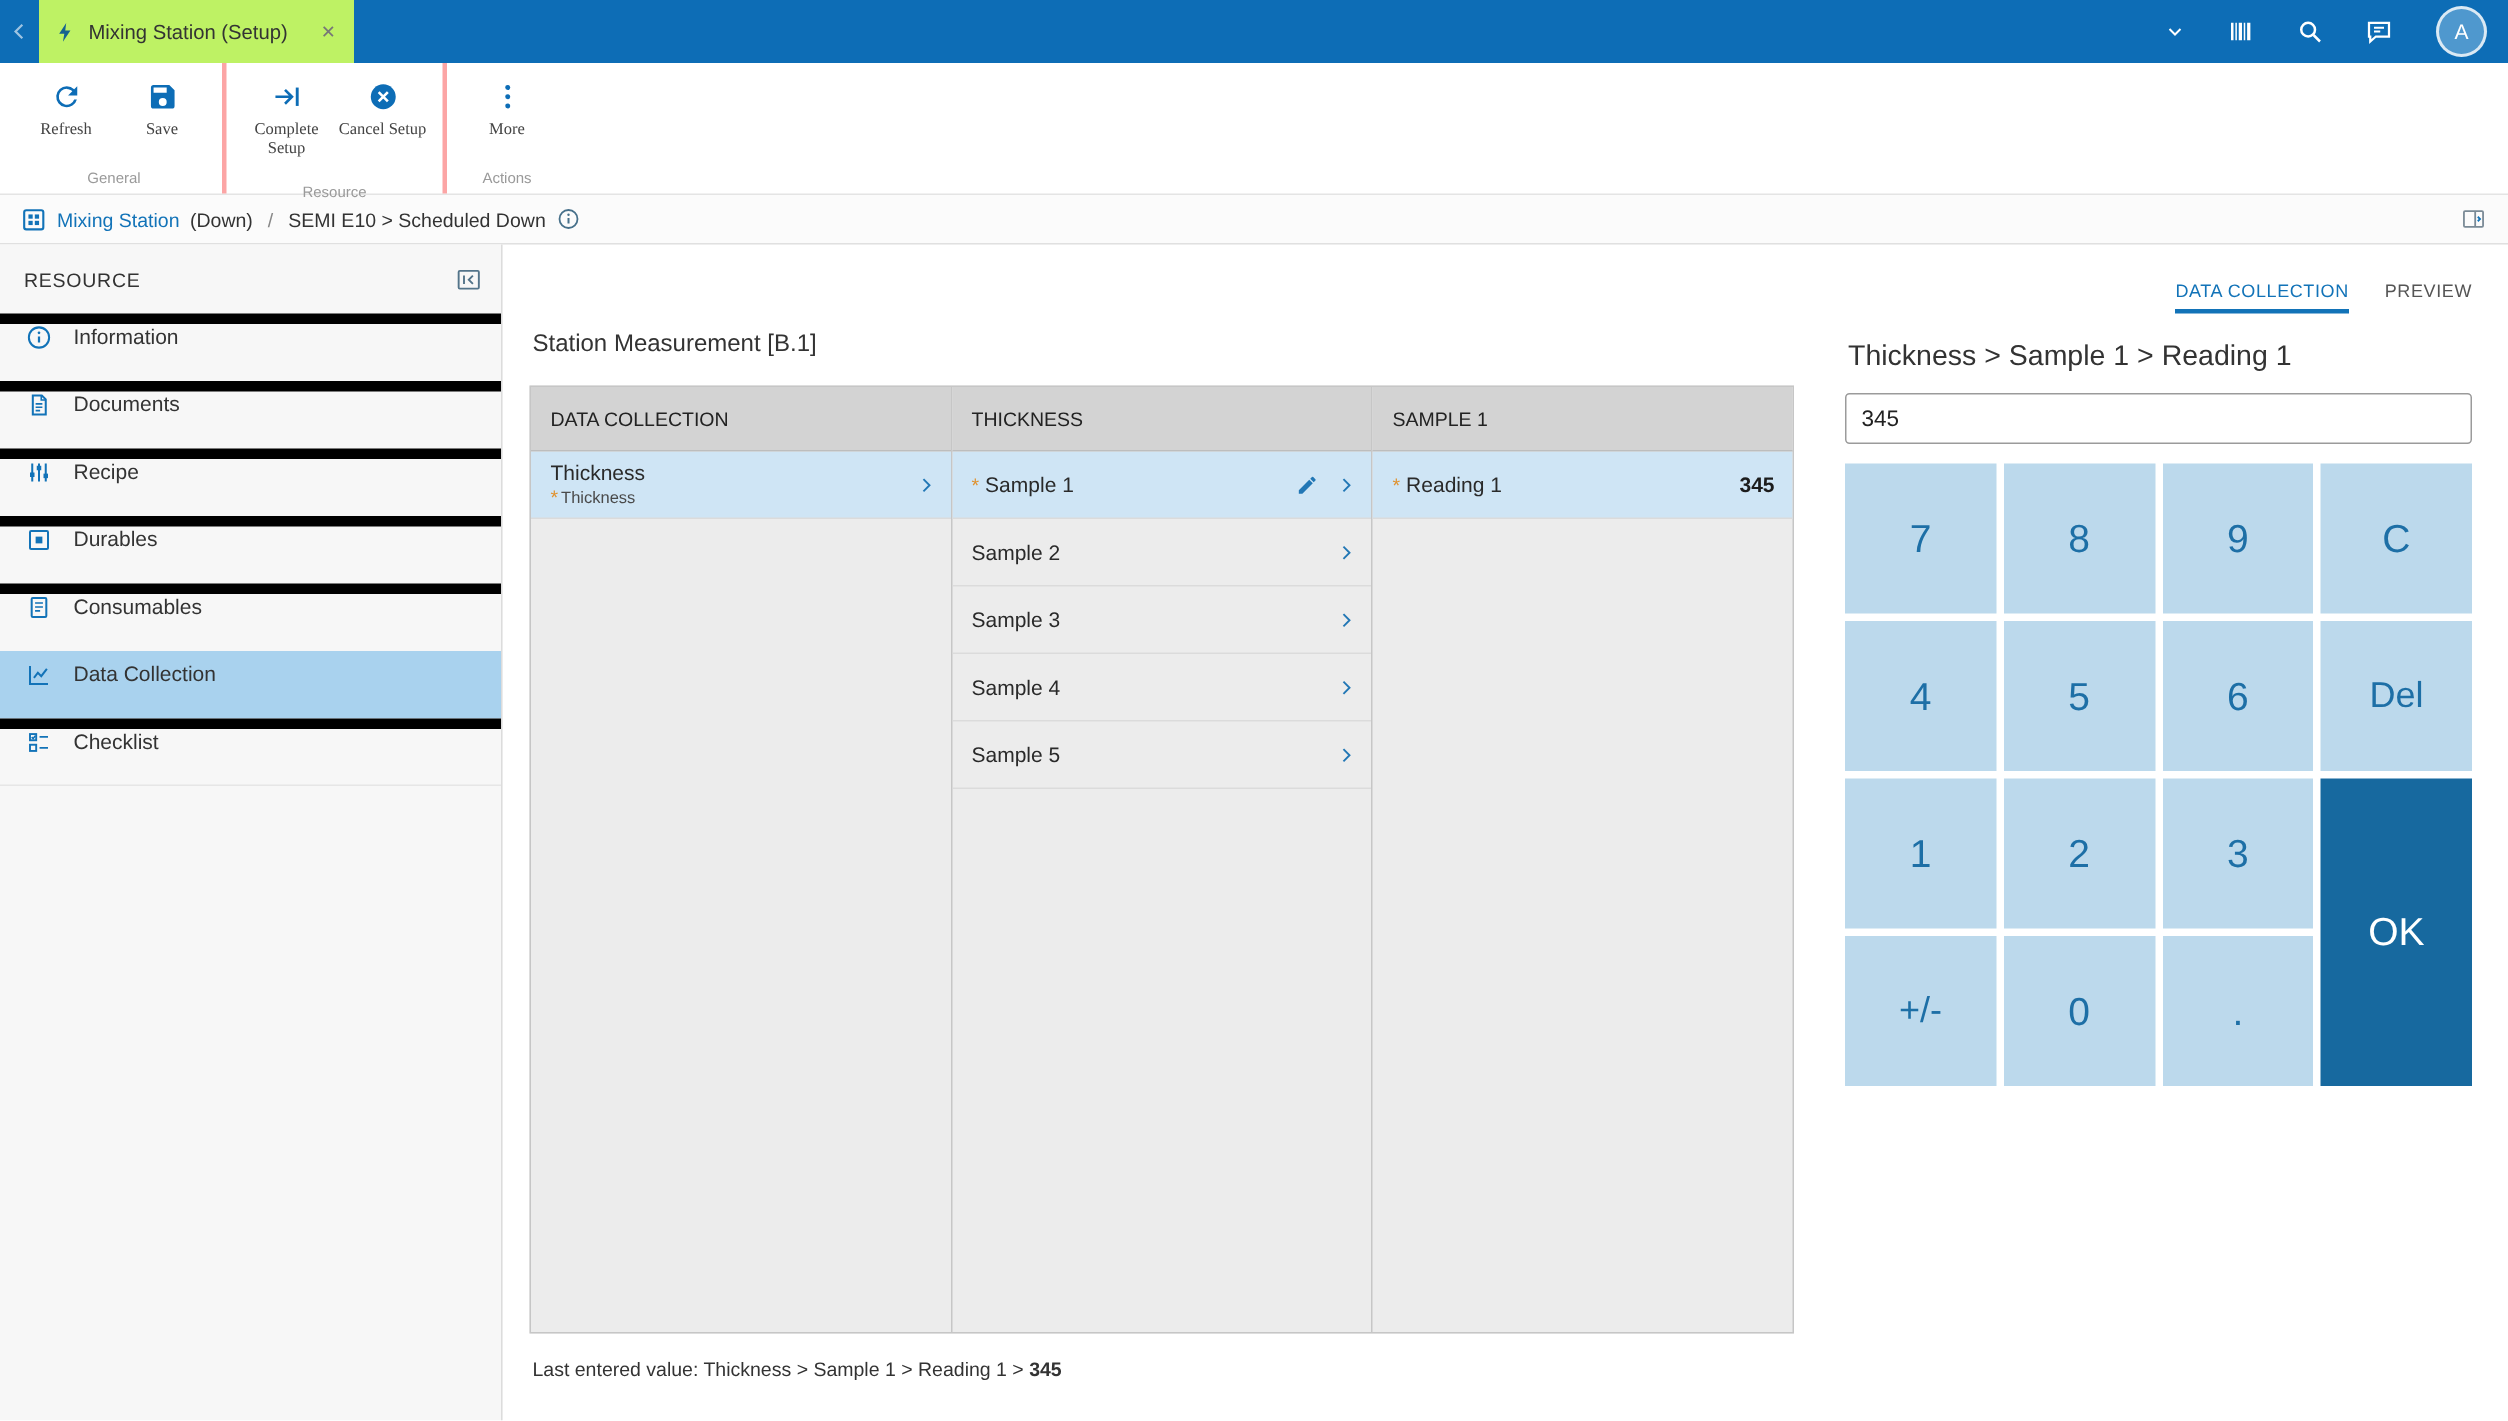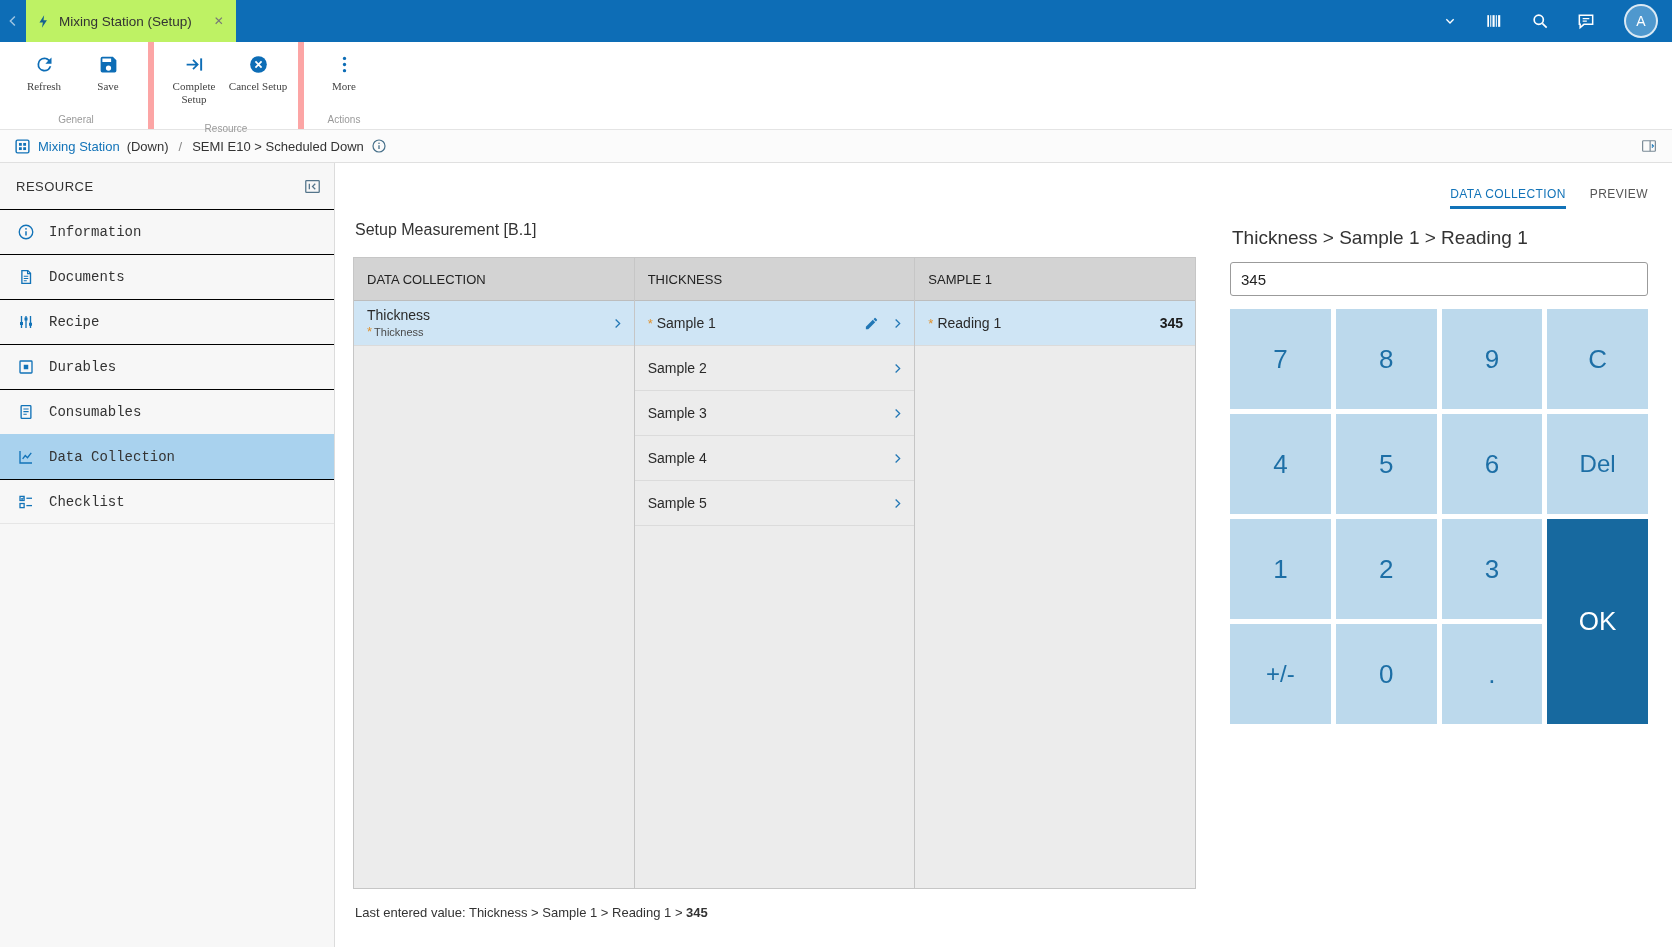--- a/index.html
+++ b/index.html
@@ -17,21 +17,21 @@
   .tab-close { margin-left: 14px; color: #777; font-size: 12px; cursor: pointer; }
   .tb-right { margin-left: auto; display: flex; align-items: center; gap: 26px; padding-right: 16px; }
   .ticon { display: flex; cursor: pointer; }
   .ticon svg { width: 20px; height: 20px; display: block; }
   .ticon.small svg { width: 16px; height: 16px; }
   .avatar { width: 30px; height: 30px; border-radius: 50%; background: #4f98ce; color: #fff; display: flex; align-items: center; justify-content: center; font-size: 14px; box-shadow: 0 0 0 2px rgba(255,255,255,.85); margin-left: 4px; cursor: pointer; }
 
   
   .ribbon { height: 88px; background: #fff; display: flex; border-bottom: 1px solid #e4e4e4; padding-left: 4px; }
   .tb-group { display: flex; flex-direction: column; padding: 6px 8px 0; }
-  .tb-group + .tb-group { border-left: 6px solid #fca5a5; gap: 14px; }
+  .tb-group + .tb-group { border-left: 3px solid #fca5a5; gap: 14px; }
   .tb-buttons { display: flex; flex: 1; }
   .tb-btn { width: 64px; display: flex; flex-direction: column; align-items: center; padding-top: 6px; gap: 5px; color: #0d6db6; cursor: pointer; }
   .tb-btn svg { width: 21px; height: 21px; display: block; }
   .tb-lbl { font-size: 11px; color: #444; text-align: center; line-height: 1.2; font-family: Liberation Serif, serif; }
   .tb-group-label { font-size: 10px; color: #9a9a9a; text-align: center; padding: 3px 0 4px; }
 
   
   .breadcrumb { height: 33px; background: #fbfbfb; border-bottom: 1px solid #e0e0e0; display: flex; align-items: center; padding: 0 14px; font-size: 13px; color: #333; gap: 7px; }
   .bc-icon { display: flex; }
   .bc-icon svg { width: 17px; height: 17px; display: block; }
@@ -44,21 +44,21 @@
   .bc-panel svg { width: 18px; height: 18px; display: block; }
 
   
   .content { display: flex; height: 784px; }
 
   
   .sidebar { width: 335px; background: #f7f7f7; border-right: 1px solid #dcdcdc; }
   .sidebar-header { height: 46px; display: flex; align-items: center; justify-content: space-between; padding: 0 12px 0 16px; font-size: 13px; color: #333; letter-spacing: .5px; }
   .collapse { color: #53748a; cursor: pointer; display: flex; }
   .collapse svg { width: 19px; height: 19px; display: block; }
-  .side-item { height: 45px; display: flex; align-items: center; gap: 14px; padding-left: 17px; border-top: 1px solid #000000; font-size: 14px; color: #333; cursor: pointer; font-family: Liberation Mono, monospace; }
+  .side-item { height: 45px; display: flex; align-items: flex-start; gap: 14px; padding-left: 17px; border-top: 7px solid #000000; font-size: 14px; color: #333; cursor: pointer; }
   .side-item:last-child { border-bottom: 1px solid #e6e6e6; }
   .sicon { color: #1273b8; display: flex; }
   .sicon svg { width: 18px; height: 18px; display: block; }
   .side-item.active { background: #a9d2ee; border-top-color: #a9d2ee; }
 
   
   .center { flex: 1; padding: 58px 28px 0 18px; min-width: 0; }
   .center-title { font-size: 16px; font-weight: normal; color: #333; margin: 0 0 18px 2px; }
   .dc-table { display: flex; height: 632px; border: 1px solid #c6c6c6; background: #ececec; }
   .dc-col { flex: 1; display: flex; flex-direction: column; min-width: 0; }
@@ -318,21 +318,21 @@
             <rect x="4" y="14" width="5.5" height="5.5"></rect>
             <path d="M12.5 16.8h7.5"></path>
             <path d="M5.5 7.2l1.3 1.3 2-2.4" stroke-width="1.4"></path>
           </svg>
       </span>
       <span>Checklist</span>
     </div>
   </aside>
 
   <section class="center">
-    <h2 class="center-title">Setup Measurement [B.1]</h2>
+    <h2 class="center-title">Station Measurement [B.1]</h2>
 
     <div class="dc-table">
 
       <div class="dc-col">
         <div class="dc-head">DATA COLLECTION</div>
         <div class="dc-rows">
           <div class="dc-row selected row-2line">
             <div class="rt-text">
               <div class="rt-main">Thickness</div>
               <div class="rt-sub">

